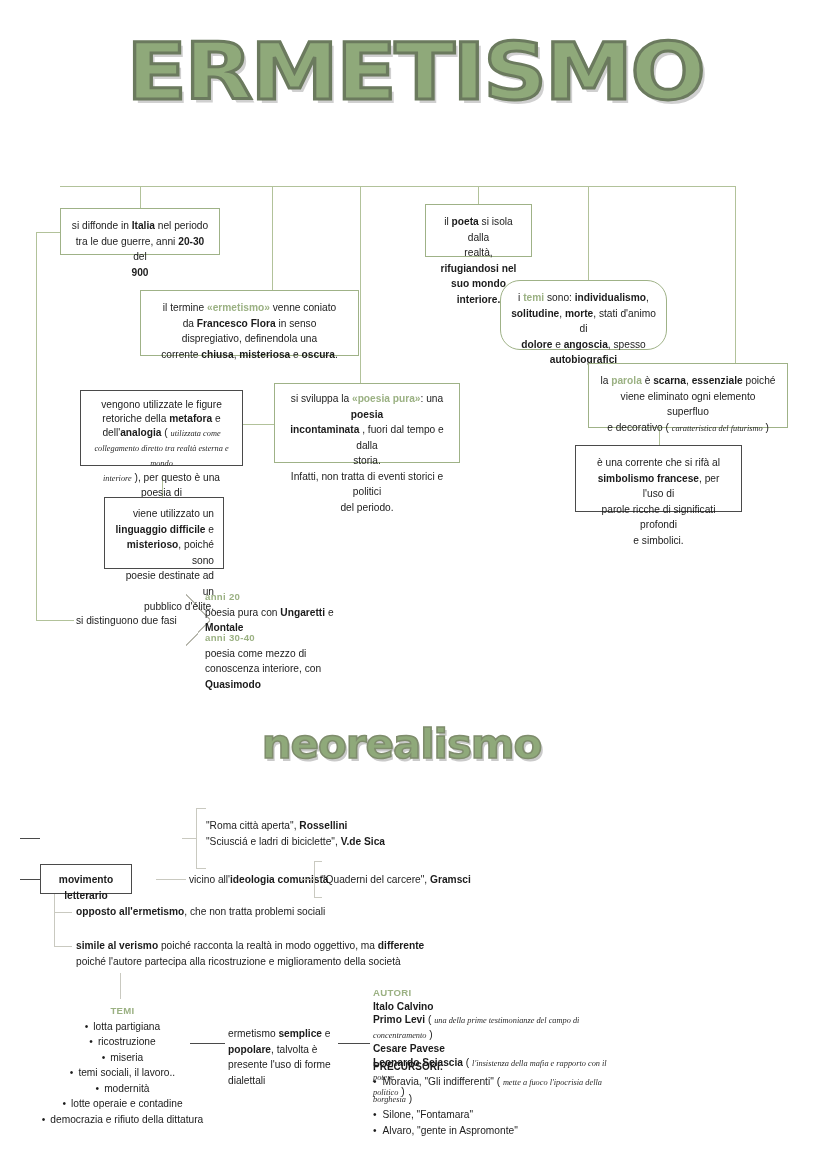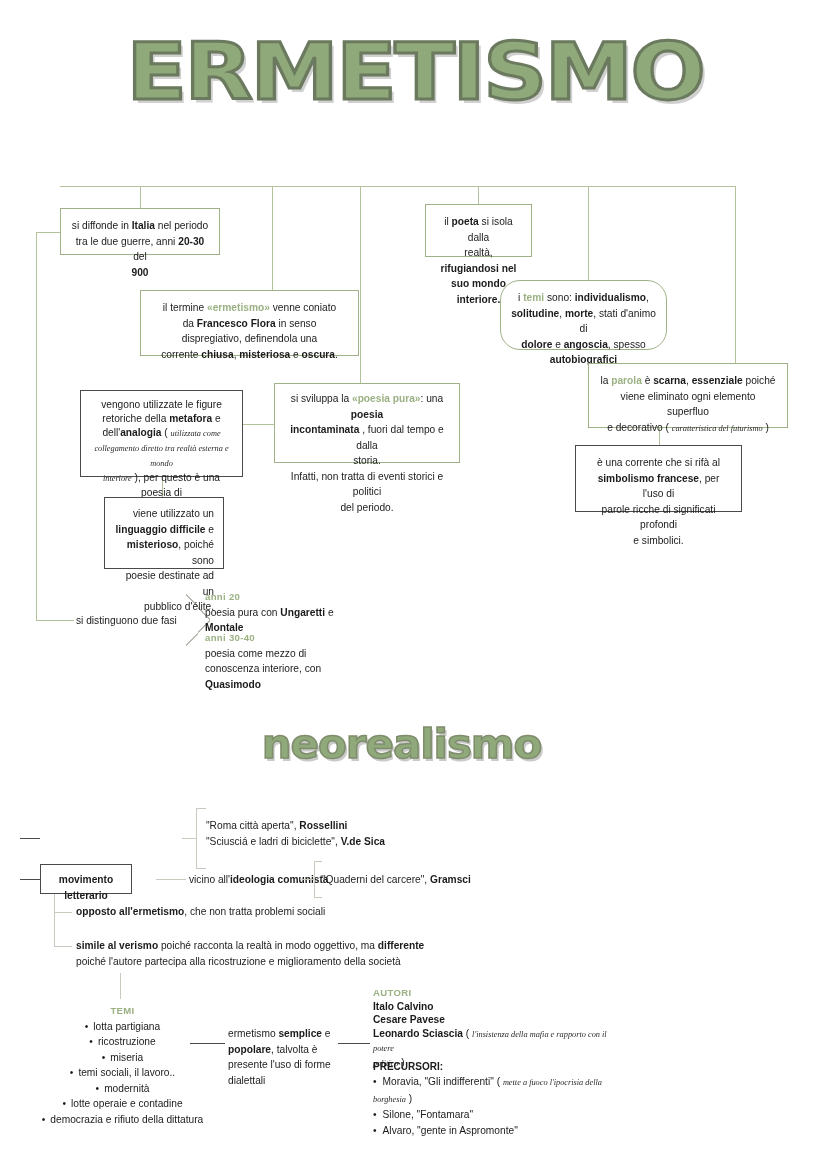--- a/index.html
+++ b/index.html
@@ -147,21 +147,21 @@
 
   <div class="box dark" style="left:575px;top:445px;width:167px;height:67px;">
     <div class="bt">
       <span>è una corrente che si rifà al</span><br>
       <span class="nb">simbolismo francese</span><span>, per l'uso di</span><br>
       <span>parole ricche di significati profondi</span><br>
       <span>e simbolici.</span>
     </div>
   </div>
 
-  <div class="box dark" style="left:80px;top:390px;width:163px;height:87px;">
+  <div class="box dark" style="left:80px;top:390px;width:163px;height:76px;">
     <div class="bt" style="line-height:14px;padding:7px 7px;">
       <span>vengono utilizzate le figure</span><br>
       <span>retoriche della </span><span class="nb">metafora</span><span> e</span><br>
       <span>dell'</span><span class="nb">analogia</span><span> ( </span><span class="tiny">utilizzata come</span><br>
       <span class="tiny">collegamento diretto tra realtà esterna e mondo</span><br>
       <span class="tiny">interiore</span><span> ), per questo è una poesia di</span><br>
       <span>difficile interpretazione.</span>
     </div>
   </div>
 
@@ -263,20 +263,21 @@
     <span>ermetismo </span><span class="nb">semplice</span><span> e</span><br>
     <span class="nb">popolare</span><span>, talvolta è</span><br>
     <span>presente l'uso di forme</span><br>
     <span>dialettali</span>
   </div>
   <div class="ln h dark" style="left:338px;top:1043px;width:32px;"></div>
 
   <div class="ft" style="left:373px;top:986px;width:250px;line-height:13.5px;">
     <div class="lbl-green">AUTORI</div>
     <div><span class="nb">Italo Calvino</span></div>
+    <div><span class="nb">Primo Levi</span><span> ( </span><span class="tiny">una della prime testimonianze del campo di concentramento</span><span> )</span></div>
     <div><span class="nb">Cesare Pavese</span></div>
     <div><span class="nb">Leonardo Sciascia</span><span> ( </span><span class="tiny">l'insistenza della mafia e rapporto con il potere</span><br><span class="tiny">politico</span><span> )</span></div>
   </div>
 
   <div class="ft" style="left:373px;top:1060px;width:260px;line-height:14px;">
     <div class="nb" style="font-size:10px;">PRECURSORI:</div>
     <ul class="bl plain">
       <li><span>Moravia, "Gli indifferenti"</span><span> ( </span><span class="tiny">mette a fuoco l'ipocrisia della borghesia</span><span> )</span></li>
       <li><span>Silone, "Fontamara"</span></li>
       <li><span>Alvaro, "gente in Aspromonte"</span></li>

